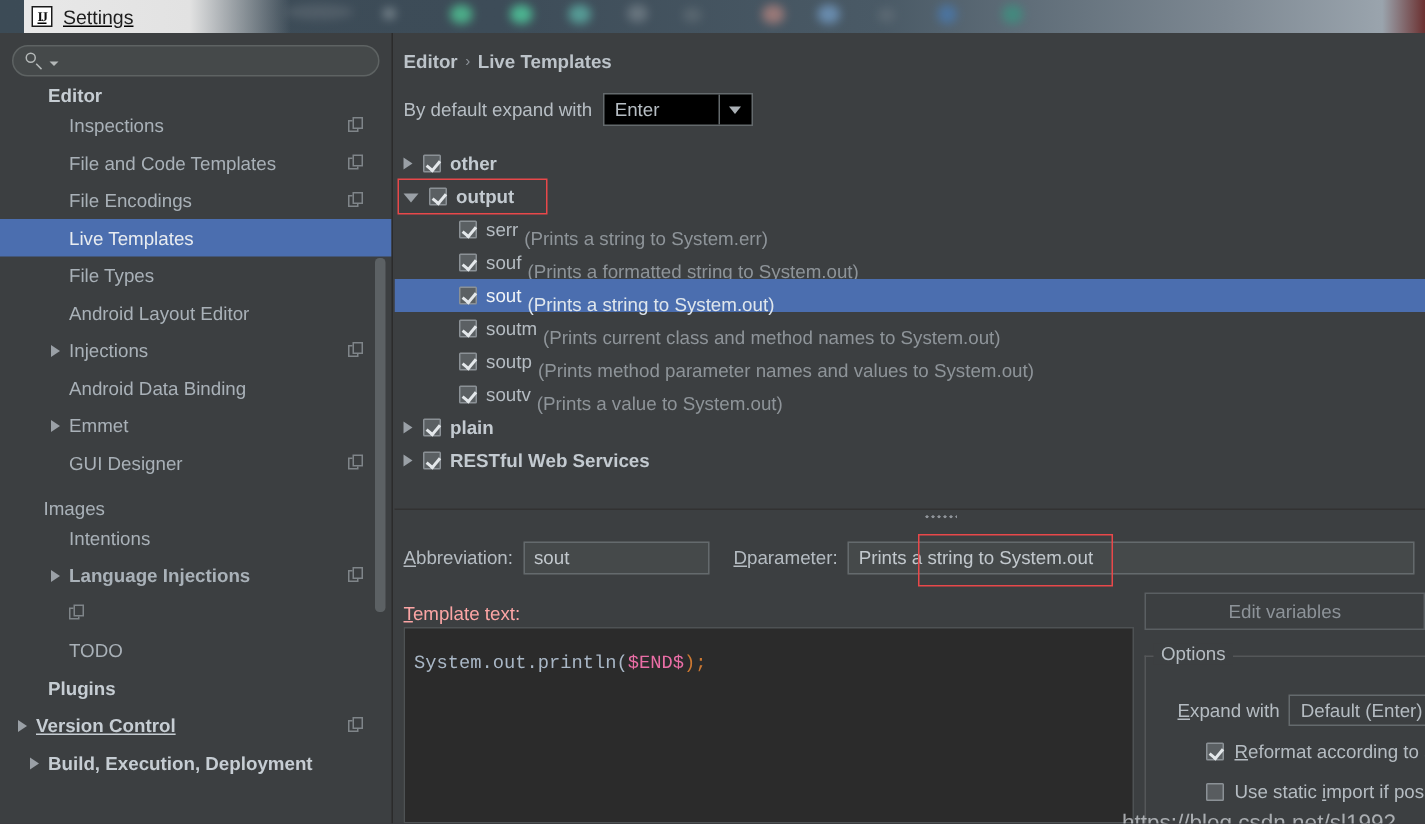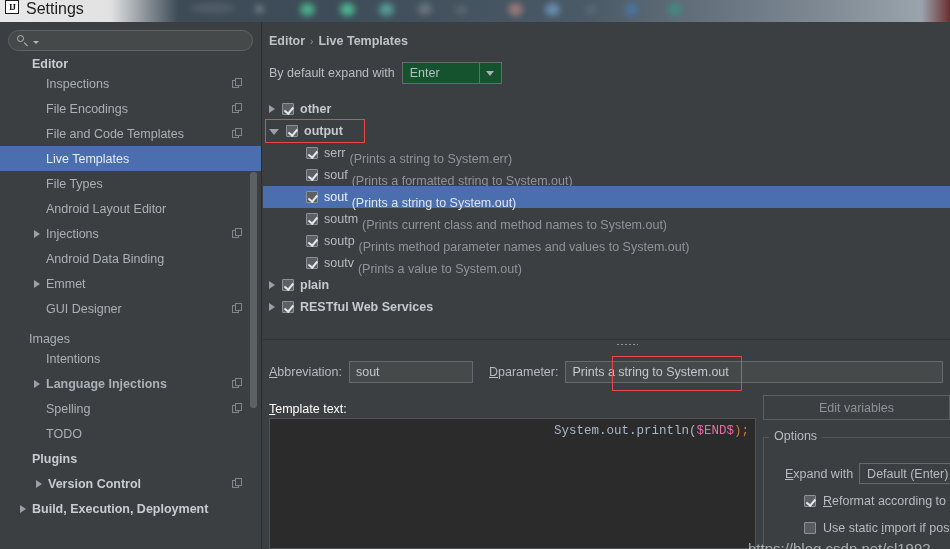--- a/index.html
+++ b/index.html
@@ -24,40 +24,41 @@
     background: linear-gradient(90deg,#3c4b56 0%, #3d4c58 35%, #4a5a66 62%, #7d8892 86%, #9aa4ad 97%, #6b3030 100%);
     overflow: hidden;
   }
   .blob {
     position: absolute; border-radius: 50%;
     filter: blur(3.2px); opacity: .85;
   }
 
   
   .titlebar {
-    position: absolute; left: 0; top: 0;
+    position: absolute; left: 16px; top: 0;
     width: 178px; height: 22px;
     background: linear-gradient(90deg,#e8e8e8 0%, #e2e2e2 62%, rgba(226,226,226,0.0) 100%);
-    display: flex; align-items: flex-start;
+    display: flex; align-items: center;
     padding-left: 5px;
     box-sizing: border-box;
+    text-decoration: underline;
   }
   .ij-logo {
     width: 14px; height: 14px;
     background: #ffffff;
     border: 1px solid #1a1a1a;
     box-sizing: border-box;
     display: flex; align-items: center; justify-content: center;
     font-family: "Liberation Serif", serif;
     font-size: 9px; font-weight: bold; color: #111;
     letter-spacing: -1px;
     margin-right: 7px;
   }
   .title-text {
-    font-size: 16px; color: #1d1d1d;
+    font-size: 13px; color: #1d1d1d;
     font-family: "Liberation Sans", sans-serif;
   }
 
   
   .dialog {
     position: absolute; left: 0; top: 22px;
     width: 950px; height: 527px;
     background: #3c3f41;
   }
 
@@ -165,21 +166,21 @@
 
   .expandrow {
     display: flex; align-items: center; gap: 7px;
     padding: 14px 0 0 6px;
     font-size: 12.5px; color: #b7bec4;
   }
   .combo {
     display: flex; align-items: stretch;
     height: 22px;
     border: 1px solid #646a6d;
-    background: #14532d;
+    background: #000000;
     box-sizing: border-box;
   }
   .combo .cval {
     min-width: 62px; display: flex; align-items: center;
     padding: 0 7px; font-size: 12.5px; color: #b7bec4;
   }
   .combo .cbtn {
     width: 21px; border-left: 1px solid #646a6d;
     display: flex; align-items: center; justify-content: center;
   }
@@ -281,34 +282,33 @@
     padding: 0 6px;
     font-size: 12.5px; color: #c2c8cd;
     overflow: hidden; white-space: nowrap;
   }
   #abbr-field { width: 124px; margin-left: 7px; }
   #desc-field { width: 378px; margin-left: 7px; }
   .lbl-desc { margin-left: 16px; }
 
   .tt-label {
     position: absolute; left: 6px; top: 380px;
-    font-size: 12.5px; color: #ffffff;
+    font-size: 12.5px; color: #fca5a5;
   }
   .editor {
     position: absolute; left: 6px; top: 396px;
     width: 487px; height: 131px;
     background: #2b2b2b;
     border: 1px solid #4e5254;
     box-sizing: border-box;
-    padding: 5px 6px;
+    padding: 16px 6px;
     font-family: "Liberation Mono", monospace;
     font-size: 12.5px;
     color: #a9b7c6;
     white-space: pre;
-    text-align: right;
   }
   .tok-var { color: #ea6ea6; }
   .tok-punct { color: #cc7832; }
 
   .editvars {
     position: absolute; left: 500px; top: 373px;
     width: 187px; height: 25px;
     border: 1px solid #5a5f62;
     box-sizing: border-box;
     display: flex; align-items: center; justify-content: center;
@@ -410,26 +410,26 @@
             <span class="arrow hidden"></span>
             <span class="lbl">Editor</span>
           </div>
           <div class="trow" style="padding-left: 34px;">
             <span class="arrow hidden"></span>
             <span class="lbl">Inspections</span>
             <span class="copy-icon"></span>
           </div>
           <div class="trow" style="padding-left: 34px;">
             <span class="arrow hidden"></span>
+            <span class="lbl">File and Code Templates</span>
+            <span class="copy-icon"></span>
+          </div>
+          <div class="trow" style="padding-left: 34px;">
+            <span class="arrow hidden"></span>
             <span class="lbl">File Encodings</span>
-            <span class="copy-icon"></span>
-          </div>
-          <div class="trow" style="padding-left: 34px;">
-            <span class="arrow hidden"></span>
-            <span class="lbl">File and Code Templates</span>
             <span class="copy-icon"></span>
           </div>
           <div class="trow sel" style="padding-left: 34px;">
             <span class="arrow hidden"></span>
             <span class="lbl">Live Templates</span>
           </div>
           <div class="trow" style="padding-left: 34px;">
             <span class="arrow hidden"></span>
             <span class="lbl">File Types</span>
           </div>
@@ -463,32 +463,31 @@
             <span class="arrow hidden"></span>
             <span class="lbl">Intentions</span>
           </div>
           <div class="trow" style="padding-left: 34px; font-weight: bold;">
             <span class="arrow"></span>
             <span class="lbl">Language Injections</span>
             <span class="copy-icon"></span>
           </div>
           <div class="trow" style="padding-left: 34px;">
             <span class="arrow hidden"></span>
-            <span class="lbl">Spelling</span>
             <span class="copy-icon"></span>
           </div>
           <div class="trow" style="padding-left: 34px;">
             <span class="arrow hidden"></span>
             <span class="lbl">TODO</span>
           </div>
           <div class="trow bold" style="padding-left: 20px;">
             <span class="arrow hidden"></span>
             <span class="lbl">Plugins</span>
           </div>
-          <div class="trow bold" style="padding-left: 36px;">
+          <div class="trow bold" style="padding-left: 12px; text-decoration: underline;">
             <span class="arrow"></span>
             <span class="lbl">Version Control</span>
             <span class="copy-icon"></span>
           </div>
           <div class="trow bold" style="padding-left: 20px;">
             <span class="arrow"></span>
             <span class="lbl">Build, Execution, Deployment</span>
           </div>
         </div>
 

